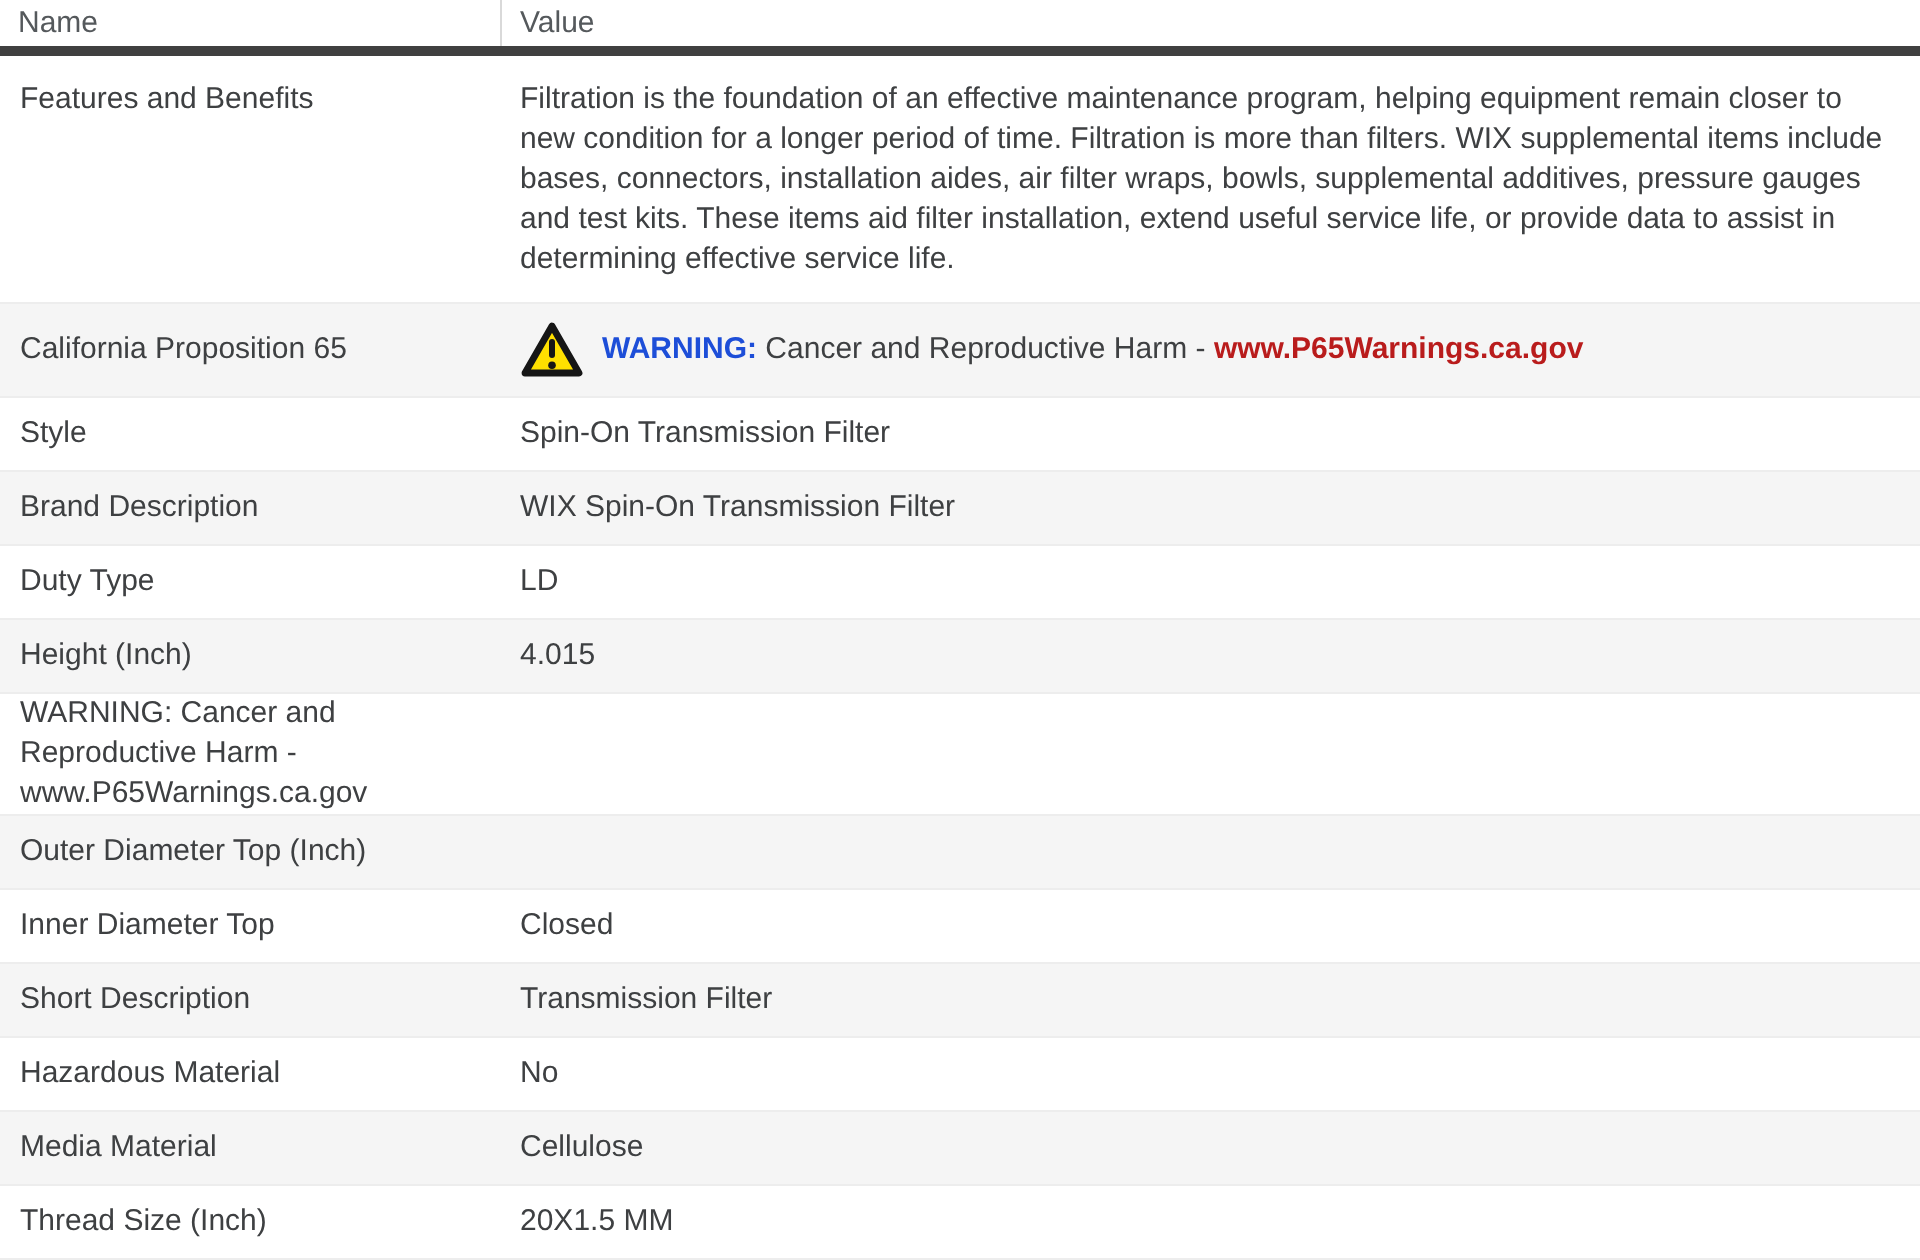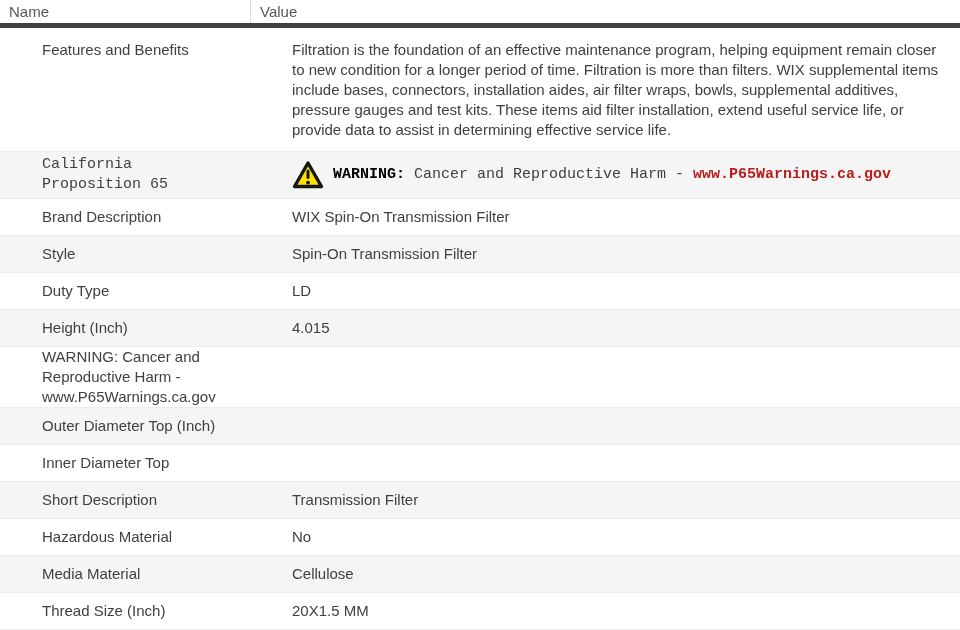--- a/index.html
+++ b/index.html
@@ -45,49 +45,47 @@
     align-items: center;
     background: #ffffff;
   }
   .row:nth-child(even) {
     background: #f5f5f5;
   }
   .cell-name, .cell-value {
     padding: 0 10px;
     box-sizing: border-box;
     line-height: 20px;
-    margin-left: 32px;
   }
   
   .row.paragraph {
     min-height: 123px;
     align-items: start;
   }
   .row.paragraph .cell-name,
   .row.paragraph .cell-value {
     padding-top: 12px;
     padding-bottom: 11px;
   }
   
   .row.warning {
     min-height: 47px;
-    font-family: Liberation Mono, monospace;
   }
   .row.warning .cell-value {
     display: flex;
     align-items: center;
     gap: 9px;
   }
   .warning-icon-svg {
     flex: 0 0 auto;
     display: block;
   }
   .warning-label {
     font-weight: bold;
-    color: #000000;
+    color: #1d4ed8;
   }
   .p65-link {
     font-weight: bold;
     color: #b91c1c;
     text-decoration: none;
     cursor: pointer;
   }
 </style>
 </head>
 <body>
@@ -109,27 +107,27 @@
   <svg class="warning-icon-svg" width="32" height="30" viewBox="0 0 32 30" aria-hidden="true">
     <path d="M16 3 L29.5 26.5 H2.5 Z" fill="#ffe000" stroke="#161616" stroke-width="3.4" stroke-linejoin="round"></path>
     <rect x="14.5" y="9.5" width="3" height="9.5" rx="1.5" fill="#161616"></rect>
     <circle cx="16" cy="22.6" r="1.9" fill="#161616"></circle>
   </svg>
   <span><span class="warning-label">WARNING:</span> <span>Cancer and Reproductive Harm - </span><a class="p65-link">www.P65Warnings.ca.gov</a></span>
 </div>
   </div>
 
   <div class="row">
-    <div class="cell-name">Brand Description</div>
-    <div class="cell-value">WIX Spin-On Transmission Filter</div>
+    <div class="cell-name">Style</div>
+    <div class="cell-value">Spin-On Transmission Filter</div>
   </div>
 
   <div class="row">
-    <div class="cell-name">Style</div>
-    <div class="cell-value">Spin-On Transmission Filter</div>
+    <div class="cell-name">Brand Description</div>
+    <div class="cell-value">WIX Spin-On Transmission Filter</div>
   </div>
 
   <div class="row">
     <div class="cell-name">Duty Type</div>
     <div class="cell-value">LD</div>
   </div>
 
   <div class="row">
     <div class="cell-name">Height (Inch)</div>
     <div class="cell-value">4.015</div>
@@ -138,20 +136,21 @@
   <div class="row">
     <div class="cell-value">WARNING: Cancer and Reproductive Harm - www.P65Warnings.ca.gov</div>
   </div>
 
   <div class="row">
     <div class="cell-name">Outer Diameter Top (Inch)</div>
   </div>
 
   <div class="row">
     <div class="cell-name">Inner Diameter Top</div>
+    <div class="cell-value">Closed</div>
   </div>
 
   <div class="row">
     <div class="cell-name">Short Description</div>
     <div class="cell-value">Transmission Filter</div>
   </div>
 
   <div class="row">
     <div class="cell-name">Hazardous Material</div>
     <div class="cell-value">No</div>

